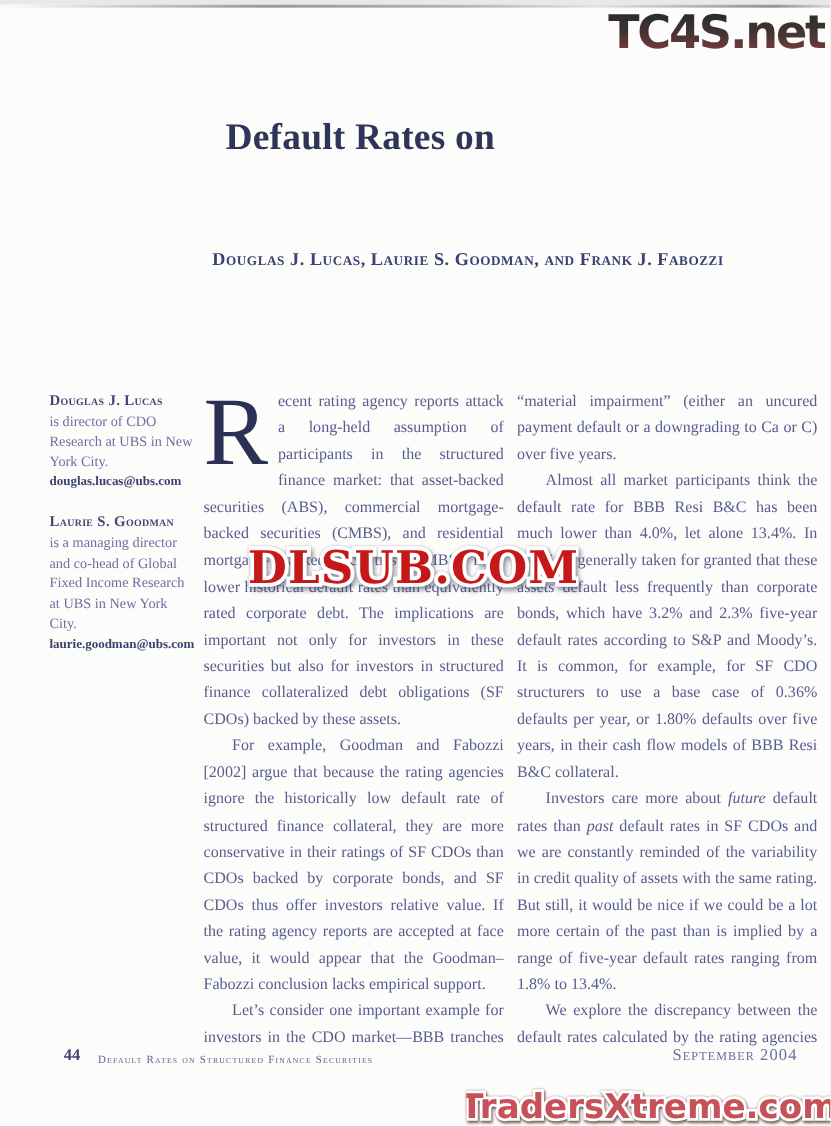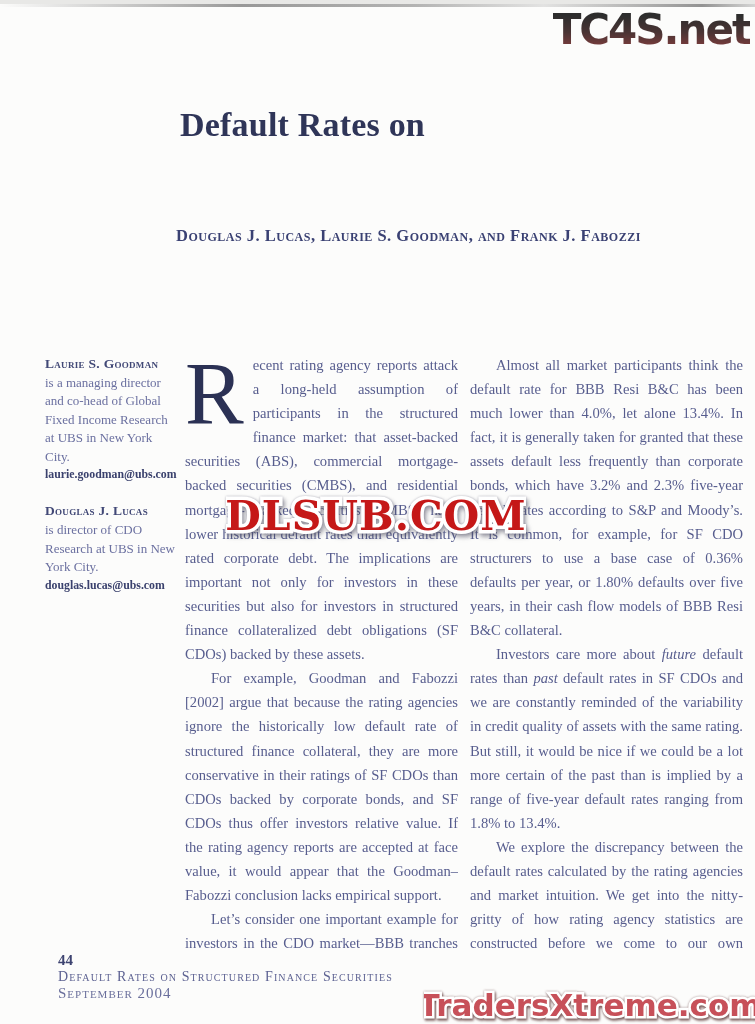--- a/index.html
+++ b/index.html
@@ -17,23 +17,23 @@
   .wm-dlsub{position:absolute;left:226px;top:482px;
     filter:drop-shadow(2px 3px 2px rgba(50,50,70,.40)) drop-shadow(0 0 1px rgba(120,120,140,.5));}
   .dlsub-text{font-family:"DejaVu Serif",serif;font-weight:bold;font-size:41px;letter-spacing:1px;
     fill:#c51818;stroke:#ffffff;stroke-width:7px;paint-order:stroke;}
   .wm-traders{position:absolute;left:424px;top:980px;
     filter:drop-shadow(1px 2px 1px rgba(70,25,25,.55)) drop-shadow(0 0 1px rgba(70,25,25,.45));}
   .traders-text{font-family:"DejaVu Sans",sans-serif;font-weight:bold;font-size:31px;
     fill:#c75059;stroke:#ffffff;stroke-width:5px;paint-order:stroke;}
 
   
-  .title{position:absolute;left:180px;top:96px;font-weight:bold;color:#2f3558;
+  .title{position:absolute;left:205px;top:96px;font-weight:bold;color:#2f3558;
     font-size:34px;line-height:49px;letter-spacing:.2px;}
-  .authors{position:absolute;left:176px;top:222px;font-variant:small-caps;font-weight:600;
+  .authors{position:absolute;left:193px;top:222px;font-variant:small-caps;font-weight:600;
     font-size:16.5px;letter-spacing:.5px;color:#3a4173;}
 
   
   .bio-col{position:absolute;left:45px;top:352px;width:134px;}
   .bio + .bio{margin-top:21px;}
   .bio-name{font-variant:small-caps;font-weight:600;font-size:13.5px;letter-spacing:.3px;
     color:#414876;margin-bottom:2px;}
   .bio-text{font-size:13px;line-height:1.42;color:#6b70a0;}
   .bio-email{font-weight:bold;font-size:11.8px;color:#3a416d;margin-top:1px;}
 
@@ -41,60 +41,61 @@
   .col{position:absolute;top:349px;width:273px;height:606px;overflow:hidden;text-align:justify;
     font-size:14.6px;line-height:24.1px;color:#575d8e;}
   .col1{left:185px;}
   .col2{left:470px;}
   .para{margin:0;}
   .indent{text-indent:26px;}
   .dropcap{float:left;font-size:88px;line-height:72px;padding:5px 9px 0 0;color:#2b3154;}
   .para em{font-style:italic;}
 
   
-  .footer{position:absolute;left:58px;top:948px;width:667px;display:flex;align-items:flex-start;flex-direction:column;}
+  .footer{position:absolute;left:58px;top:948px;width:667px;display:flex;align-items:flex-end;}
   .pageno{font-weight:bold;font-size:15px;color:#3d4370;margin-right:16px;}
-  .running{flex:1;font-variant:small-caps;font-size:14px;letter-spacing:1.1px;color:#5d6292;font-family:Liberation Serif, serif;}
+  .running{flex:1;font-variant:small-caps;font-size:10px;letter-spacing:1.1px;color:#5d6292;font-family:Liberation Serif, serif;}
   .issue{font-variant:small-caps;font-size:15px;letter-spacing:1px;color:#6a6f9c;}
 </style>
 </head>
 <body>
 
 <div class="page">
 
   <div class="top-scan-edge"></div>
 
   <div class="wm-tc4s">TC4S.net</div>
 
   <div class="title">
     <div>Default Rates on</div>
   </div>
 
   <div class="authors">Douglas J. Lucas, Laurie S. Goodman, and Frank J. Fabozzi</div>
 
   <aside class="bio-col">
     <div class="bio">
+      <div class="bio-name">Douglas J. Lucas</div>
+      <div class="bio-text">is director of CDO Research at UBS in New York City.</div>
+      <div class="bio-email">douglas.lucas@ubs.com</div>
+    </div>
+    <div class="bio">
       <div class="bio-name">Laurie S. Goodman</div>
       <div class="bio-text">is a managing director and co-head of Global Fixed Income Research at UBS in New York City.</div>
       <div class="bio-email">laurie.goodman@ubs.com</div>
-    </div>
-    <div class="bio">
-      <div class="bio-name">Douglas J. Lucas</div>
-      <div class="bio-text">is director of CDO Research at UBS in New York City.</div>
-      <div class="bio-email">douglas.lucas@ubs.com</div>
     </div>
   </aside>
 
   <div class="col col1">
     <p class="para"><span class="dropcap">R</span><span>ecent rating agency reports attack a long-held assumption of participants in the structured finance market: that asset-backed securities (ABS), commercial mortgage-backed securities (CMBS), and residential mortgage- backed securities (RMBS) have lower historical default rates than equivalently rated corporate debt. The implications are important not only for investors in these securities but also for investors in structured finance collateralized debt obligations (SF CDOs) backed by these assets.</span></p>
     <p class="para indent">For example, Goodman and Fabozzi [2002] argue that because the rating agencies ignore the historically low default rate of structured finance collateral, they are more conservative in their ratings of SF CDOs than CDOs backed by corporate bonds, and SF CDOs thus offer investors relative value. If the rating agency reports are accepted at face value, it would appear that the Goodman–Fabozzi conclusion lacks empirical support.</p>
     <p class="para indent">Let’s consider one important example for investors in the CDO market—BBB tranches from B and C credit quality first lien residential mortgages (Resi B&amp;C, also known as subprime home equities or home equities). S&amp;P published a statistic recently suggesting that an average of 4.0% of BBB Resi B&amp;C tranches are downgraded to D (S&amp;P’s default rating category) over five years (see Hu, Pollsen, and Elengical [2003]). Hu, Cantor, Silver, Phillip, and Snailer [2003] report a statistic suggesting that an average of 13.4% of these tranches suffer</p>
   </div>
 
   <div class="col col2">
+    <p class="para">“material impairment” (either an uncured payment default or a downgrading to Ca or C) over five years.</p>
     <p class="para indent">Almost all market participants think the default rate for BBB Resi B&amp;C has been much lower than 4.0%, let alone 13.4%. In fact, it is generally taken for granted that these assets default less frequently than corporate bonds, which have 3.2% and 2.3% five-year default rates according to S&amp;P and Moody’s. It is common, for example, for SF CDO structurers to use a base case of 0.36% defaults per year, or 1.80% defaults over five years, in their cash flow models of BBB Resi B&amp;C collateral.</p>
     <p class="para indent"><span>Investors care more about </span><em>future</em><span> default rates than </span><em>past</em><span> default rates in SF CDOs and we are constantly reminded of the variability in credit quality of assets with the same rating. But still, it would be nice if we could be a lot more certain of the past than is implied by a range of five-year default rates ranging from 1.8% to 13.4%.</span></p>
     <p class="para indent">We explore the discrepancy between the default rates calculated by the rating agencies and market intuition. We get into the nitty-gritty of how rating agency statistics are constructed before we come to our own conclusions. We find, to take one example, that a more accurate historical default rate for BBB Resi B&amp;C over five years is 1.9% rather than the 4.0% to 13.4% of the S&amp;P and Moody’s reports. Our estimate of past performance is in line with the 1.8% default rate that SF CDO structurers commonly use to model the future.</p>
   </div>
 
   <svg class="wm-dlsub" width="300" height="62">
     <text class="dlsub-text" x="150" y="44" text-anchor="middle">DLSUB.COM</text>
   </svg>
 
   <div class="footer">

